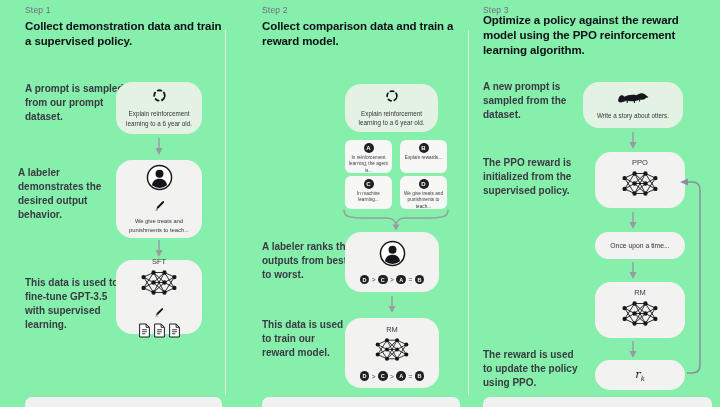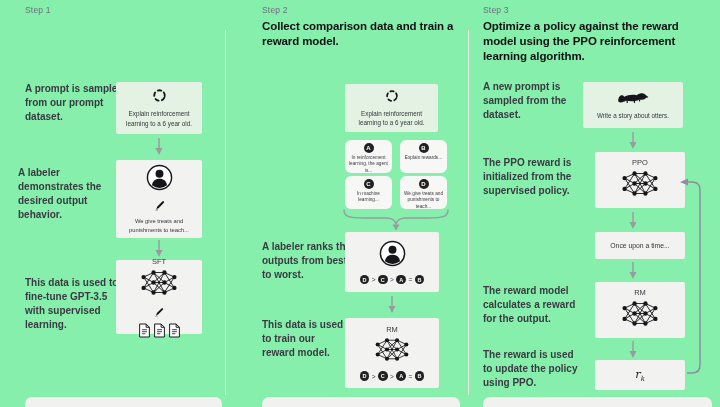--- a/index.html
+++ b/index.html
@@ -1,21 +1,21 @@
 <!DOCTYPE html>
 <html><head>
 <meta charset="utf-8">
 <style>
   html,body{margin:0;padding:0;background:#fff;}
   .canvas{position:relative;width:720px;height:407px;background:#86efac;
     font-family:"Liberation Sans","DejaVu Sans",sans-serif;color:#18181c;overflow:hidden;}
   .step-label{position:absolute;font-size:8.5px;color:#6e6e80;letter-spacing:.2px;}
   .heading{position:absolute;font-size:11.5px;font-weight:bold;line-height:1.32;color:#0f0f14;letter-spacing:-.1px;}
   .caption{position:absolute;font-size:10px;font-weight:bold;line-height:1.4;color:#3a3a42;}
-  .box{position:absolute;border-radius:2px;display:flex;flex-direction:column;align-items:center;justify-content:center;}
+  .box{position:absolute;border-radius:16px;display:flex;flex-direction:column;align-items:center;justify-content:center;}
   .green{background:#e3f2e3;}
   .gray{background:#f2f2f0;}
   .tinytext{font-size:6.3px;line-height:1.45;color:#35353b;text-align:center;padding:0 4px;}
   .model-label{font-size:7.5px;color:#3a3a42;margin-bottom:2px;}
   .opt{position:absolute;background:#f7f7f5;border-radius:6px;display:flex;flex-direction:column;align-items:center;padding-top:3px;}
   .opt-letter{width:10px;height:10px;border-radius:50%;background:#202123;color:#fff;font-size:6px;font-weight:bold;
     display:flex;align-items:center;justify-content:center;flex:none;}
   .opt-text{font-size:4.7px;line-height:1.35;color:#3a3a42;text-align:center;padding:2px 3px 0;}
   .ranking{display:flex;align-items:center;gap:2.5px;justify-content:center;margin-top:4px;}
   .rk-circ{width:9.5px;height:9.5px;border-radius:50%;background:#202123;color:#fff;font-size:5.5px;font-weight:bold;
@@ -31,20 +31,21 @@
 </style>
 </head>
 <body>
 
 <div class="canvas">
 
   <div class="divider" style="left:225px"></div>
   <div class="divider" style="left:468px"></div>
 
   <div class="step-label" style="left:25px;top:5px">Step 1</div>
+  <div class="heading" style="left:25px;top:19px;width:205px">Collect demonstration data and train a supervised policy.</div>
 
   <div class="caption" style="left:25px;top:82px;width:104px">A prompt is sampled from our prompt dataset.</div>
 
   <div class="box green" style="left:116px;top:82px;width:86px;height:52px">
     <span>
       <svg width="15" height="15" viewBox="0 0 20 20">
           <circle cx="10" cy="10" r="7" fill="none" stroke="#16161a" stroke-width="2.5" stroke-linecap="round" stroke-dasharray="4.6 4.4" transform="rotate(24 10 10)"></circle>
         </svg>
     </span>
     <div class="gap2"></div>
@@ -226,21 +227,21 @@
       <span class="rk-sep">&gt;</span>
       <span class="rk-circ">C</span>
       <span class="rk-sep">&gt;</span>
       <span class="rk-circ">A</span>
       <span class="rk-sep">=</span>
       <span class="rk-circ">B</span>
     </div>
   </div>
 
   <div class="step-label" style="left:483px;top:5px">Step 3</div>
-  <div class="heading" style="left:483px;top:19px;width:218px">Optimize a policy against the reward model using the PPO reinforcement learning algorithm.</div>
+  <div class="heading" style="left:483px;top:13px;width:218px">Optimize a policy against the reward model using the PPO reinforcement learning algorithm.</div>
 
   <div class="caption" style="left:483px;top:80px;width:100px">A new prompt is sampled from the dataset.</div>
 
   <div class="box green" style="left:583px;top:82px;width:100px;height:46px">
     <span>
       <svg width="32" height="15" viewBox="0 0 44 20">
         <path d="M2 16 C1 12 3 8 6 7 C8 6.4 9 7.5 10 9 C14 6.5 22 5.5 27 7 C29 5 32 3.5 35 4.2 C38 5 40 6.5 41 8 L43 9 C43 10 41.5 10.5 40 10.4 C39 12 37 13 34.5 13 L30 13 C28 14.5 24 15.2 20 15 L12 14.6 C9 16.5 5 17.5 2 16 Z" fill="#16161a"></path>
         <path d="M14 14.8 v2.6 M24 14.8 v2.6 M31 12.8 v2.6" stroke="#16161a" stroke-width="1.6"></path>
       </svg>
     </span>
@@ -288,21 +289,20 @@
 
   <div class="box gray" style="left:595px;top:232px;width:90px;height:27px">
     <div class="tinytext" style="font-size:6.8px">Once upon a time...</div>
   </div>
 
   <svg class="arrow" style="left:628px;top:262px" width="10" height="18" viewBox="0 0 10 18">
     <path d="M5 0 V11" stroke="#9a9aa2" stroke-width="1.4"></path>
       <path d="M1.5 10 L5 17 L8.5 10 Z" fill="#9a9aa2"></path>
   </svg>
 
-  <div class="caption" style="left:483px;top:284px;width:106px">The reward model calculates a reward for the output.</div>
 
   <div class="box gray" style="left:595px;top:282px;width:90px;height:56px">
     <div class="model-label">RM</div>
     <span>
       <svg width="40" height="29" viewBox="0 0 44 32">
         <g stroke="#16161a" stroke-width="1">
           <path d="M5 10 L16 5 M5 10 L16 16 M5 10 L16 27 M5 22 L16 5 M5 22 L16 16 M5 22 L16 27"></path>
           <path d="M16 5 L28 5 M16 5 L28 16 M16 5 L28 27 M16 16 L28 5 M16 16 L28 16 M16 16 L28 27 M16 27 L28 5 M16 27 L28 16 M16 27 L28 27"></path>
           <path d="M28 5 L39 10 M28 5 L39 22 M28 16 L39 10 M28 16 L39 22 M28 27 L39 10 M28 27 L39 22"></path>
         </g>

